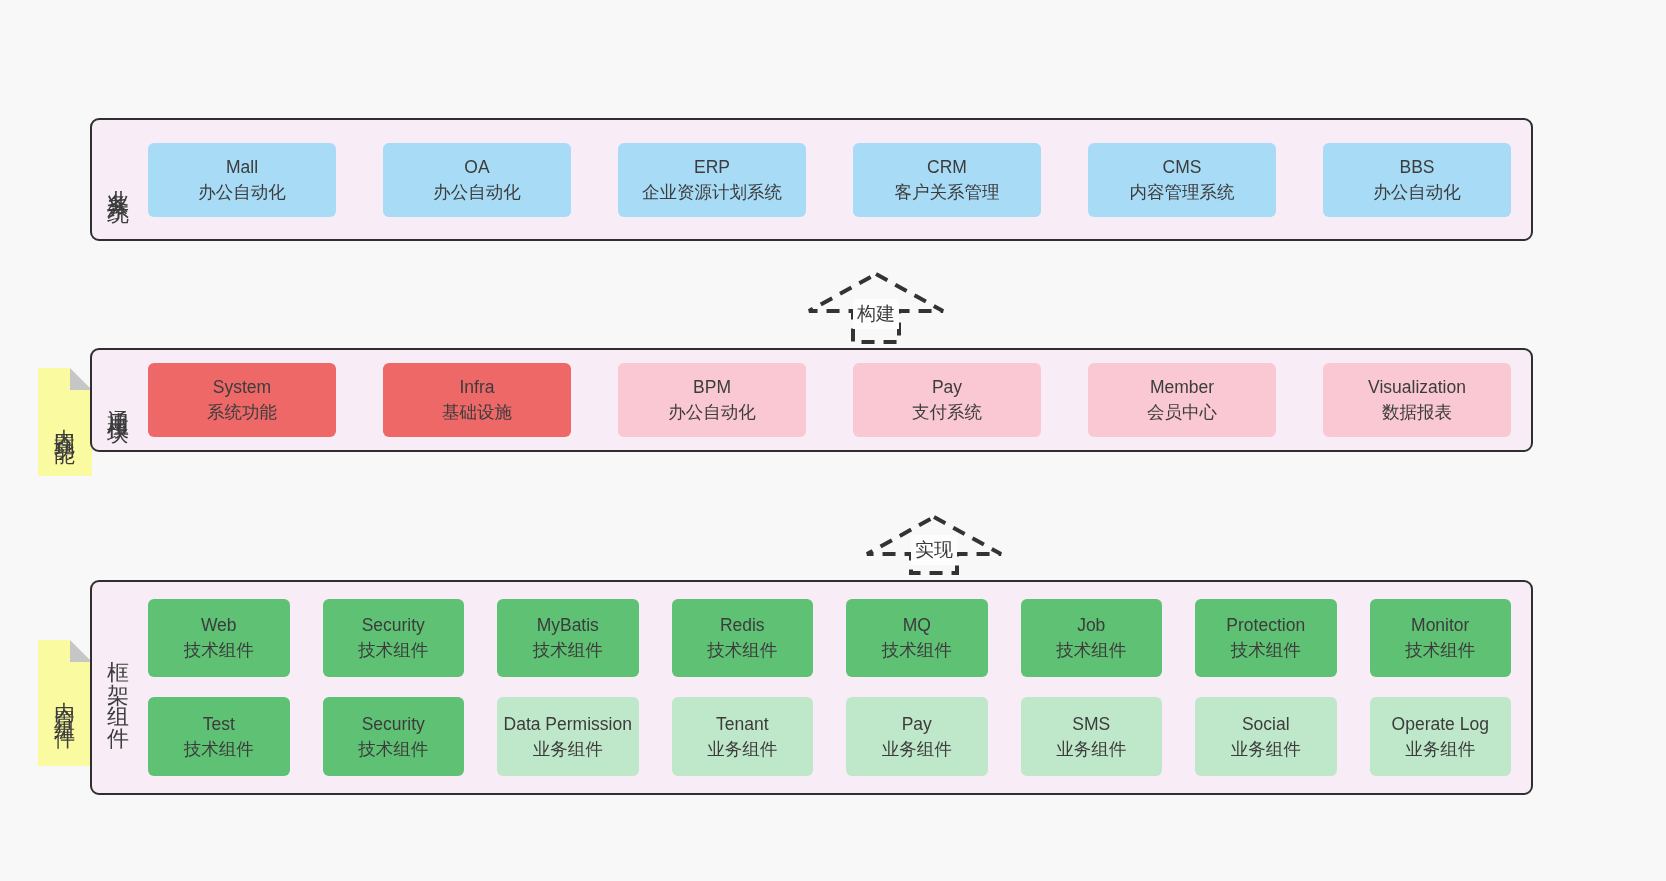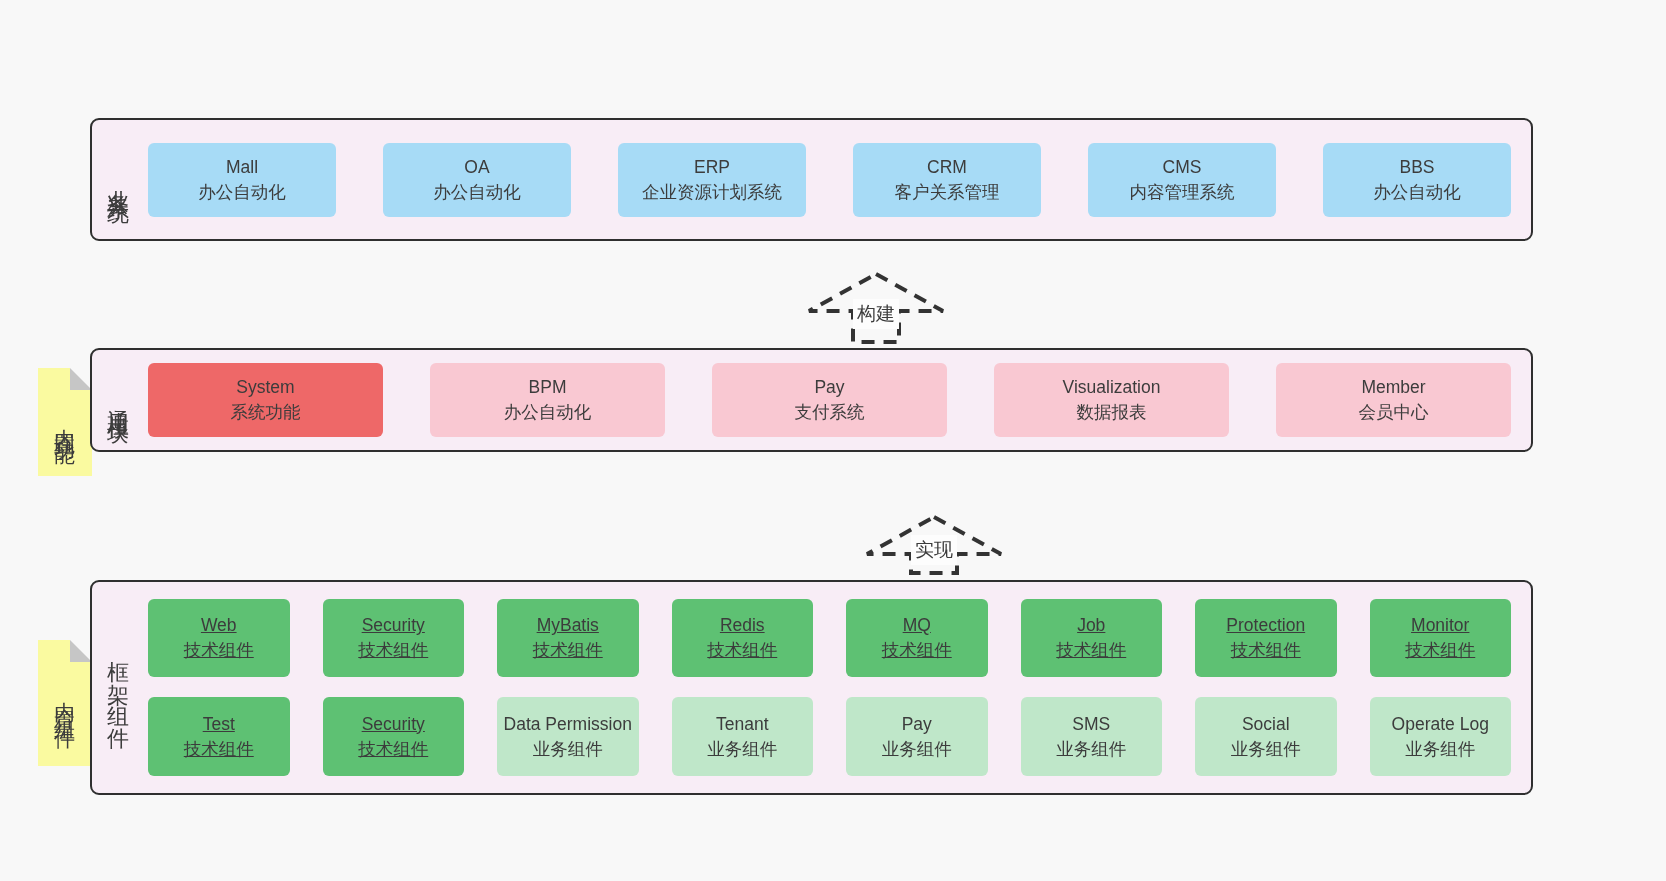--- a/index.html
+++ b/index.html
@@ -36,21 +36,21 @@
   .boxes{flex:1;display:flex;align-items:center;gap:47px;padding:0 20px 0 4px;}
   .grid8{flex:1;display:grid;grid-template-columns:repeat(8,1fr);grid-template-rows:78px 79px;
          gap:20px 33px;align-content:center;padding:0 20px 0 4px;}
   .box{flex:1;height:74px;border-radius:6px;display:flex;flex-direction:column;
        justify-content:center;text-align:center;
        font-size:17.5px;line-height:1.42;padding:2px 6px;box-sizing:border-box;}
   .grid8 .box{height:auto;align-self:stretch;}
   .blue{background:var(--blue-box);}
   .red{background:var(--red-box);}
   .pink{background:var(--pink-box);}
-  .gdark{background:var(--green-dark-box);text-decoration:underline;}
+  .gdark{background:var(--green-dark-box);}
   .glight{background:var(--green-light-box);}
 
   
   .arrow{position:absolute;z-index:3;text-align:center;}
   .arrow svg{display:block;width:100%;height:100%;}
   .arrow path{fill:none;stroke:#333;stroke-width:4;stroke-dasharray:13 9;}
   .arrow-build{left:806px;top:271px;width:140px;height:74px;}
   .arrow-implement{left:864px;top:514px;width:140px;height:62px;}
   .arrow-label{position:absolute;left:50%;top:58%;transform:translate(-50%,-50%);
        background:#fdfdfd;padding:2px 4px;font-size:19px;white-space:nowrap;}
@@ -108,35 +108,39 @@
 
   <section class="layer layer-common">
     <div class="side-label">
       <span class="v-text">通用模块</span>
     </div>
     <div class="boxes">
       <div class="box red">
         <span>System</span>
         <span>系统功能</span>
       </div>
+      <div class="box red">
+        <span>Infra</span>
+        <span>基础设施</span>
+      </div>
       <div class="box pink">
         <span>BPM</span>
         <span>办公自动化</span>
       </div>
       <div class="box pink">
         <span>Pay</span>
         <span>支付系统</span>
       </div>
       <div class="box pink">
+        <span>Member</span>
+        <span>会员中心</span>
+      </div>
+      <div class="box pink">
         <span>Visualization</span>
         <span>数据报表</span>
-      </div>
-      <div class="box pink">
-        <span>Member</span>
-        <span>会员中心</span>
       </div>
     </div>
   </section>
 
   <div class="arrow arrow-implement">
     <svg viewBox="0 0 140 62" preserveAspectRatio="none">
       <path d="M70 3 L137 40 L93 40 L93 59 L47 59 L47 40 L3 40 Z"></path>
     </svg>
     <span class="arrow-label">实现</span>
   </div>

